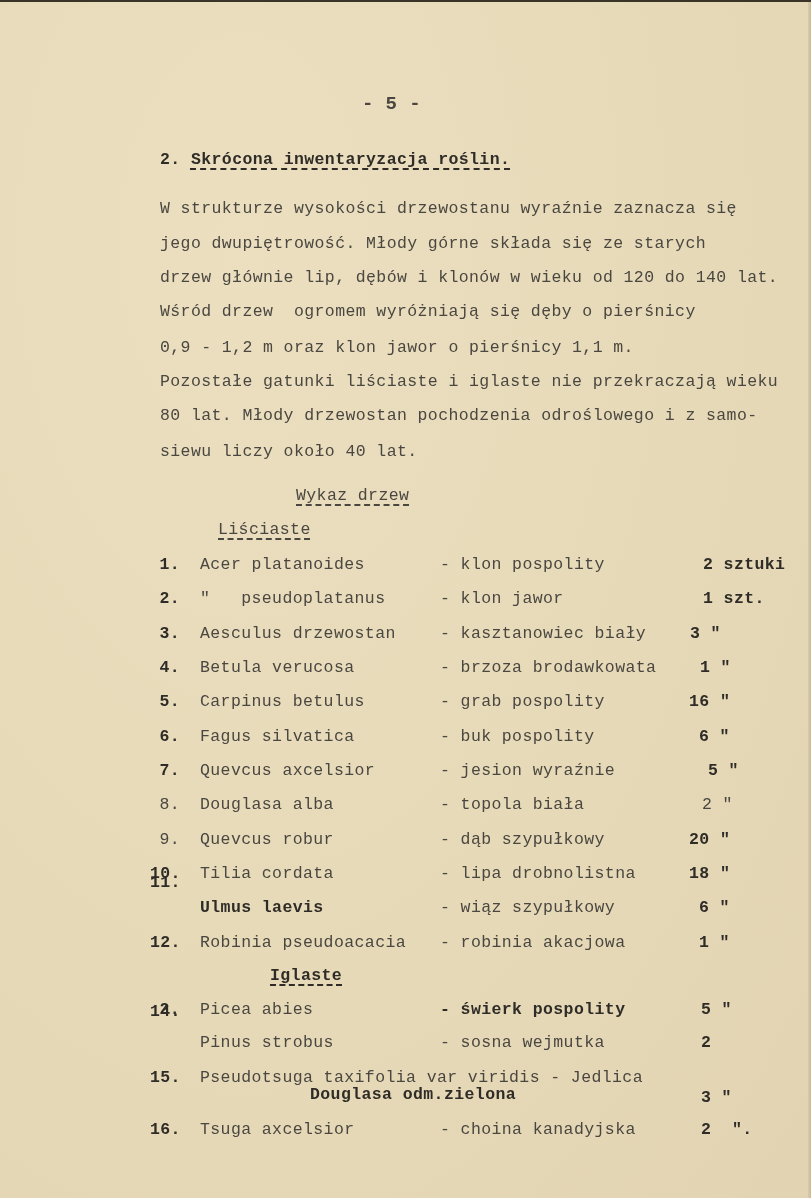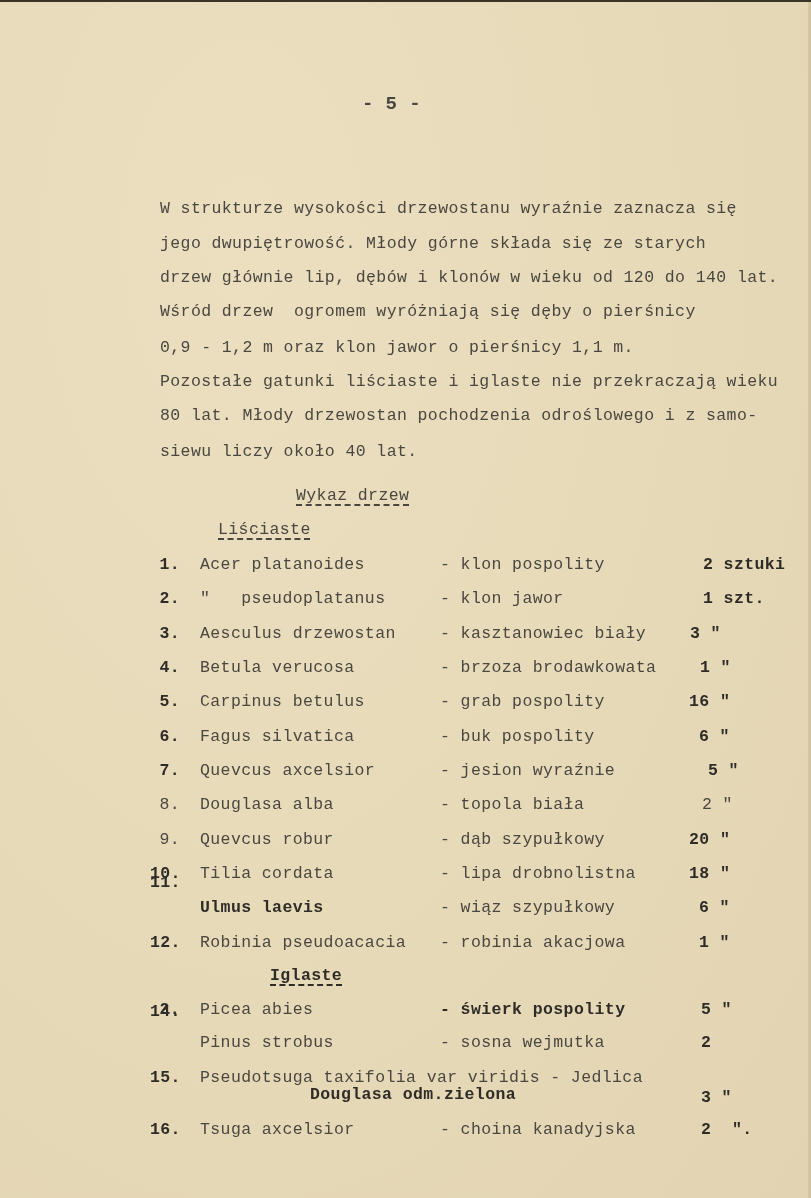--- a/index.html
+++ b/index.html
@@ -32,20 +32,21 @@
   .col-count { left:680px; }
 </style>
 </head>
 <body>
 
 <div class="page">
   <div class="edge-right"></div>
 
   <div class="t page-num">- 5 -</div>
 
+  <div class="t section-title bold"><span>2.</span> <span class="u">Skrócona inwentaryzacja roślin.</span></div>
 
   <div>
     <div class="t para" style="top:197px">W strukturze wysokości drzewostanu wyraźnie zaznacza się</div>
     <div class="t para" style="top:232px">jego dwupiętrowość. Młody górne składa się ze starych</div>
     <div class="t para" style="top:266px">drzew głównie lip, dębów i klonów w wieku od 120 do 140 lat.</div>
     <div class="t para" style="top:300px">Wśród drzew  ogromem wyróżniają się dęby o pierśnicy</div>
     <div class="t para" style="top:336px">0,9 - 1,2 m oraz klon jawor o pierśnicy 1,1 m.</div>
     <div class="t para" style="top:370px">Pozostałe gatunki liściaste i iglaste nie przekraczają wieku</div>
     <div class="t para" style="top:404px">80 lat. Młody drzewostan pochodzenia odroślowego i z samo-</div>
     <div class="t para" style="top:440px">siewu liczy około 40 lat.</div>

